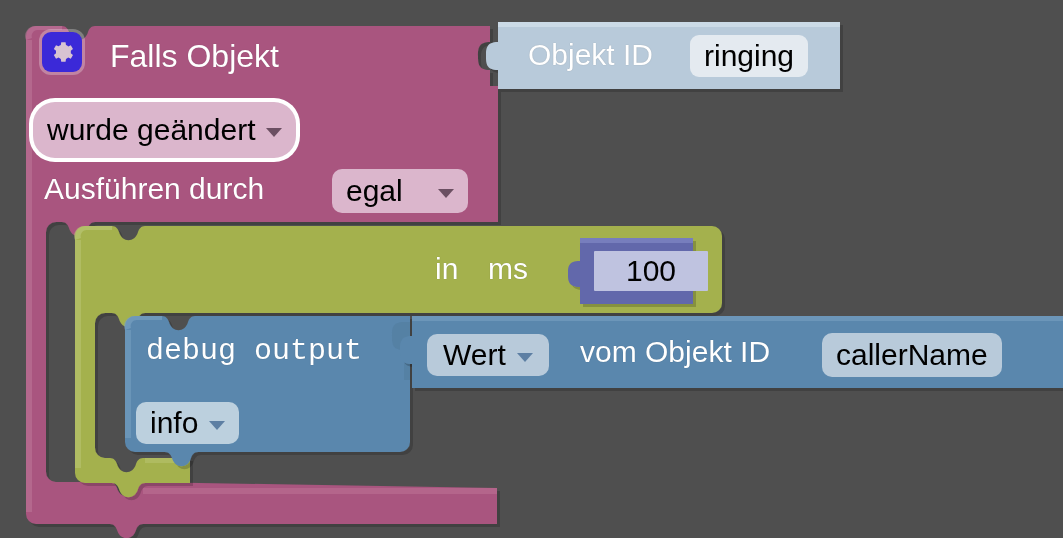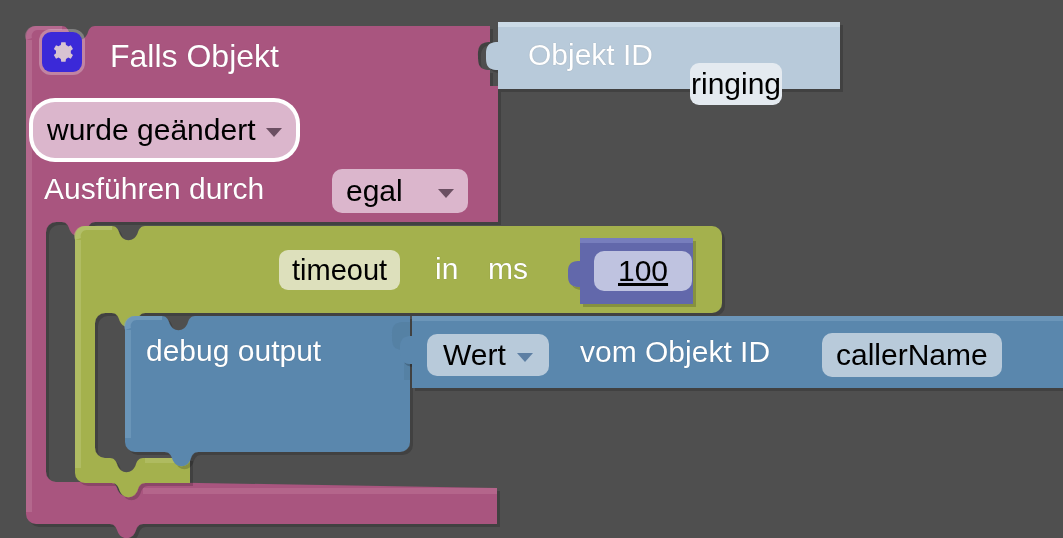--- a/index.html
+++ b/index.html
@@ -248,39 +248,40 @@
 
   <div class="lbl" style="left:44px; top:174px;">Ausführen durch</div>
 
   <div class="field" style="left:332px; top:169px; height:44px; padding:0 14px; border-radius:10px; background:#dbb6cc;gap:24px;">
     <span class="txt">egal</span>
     <span class="caret"></span>
   </div>
 
   <div class="lbl" style="left:528px; top:40px;text-align:right;">Objekt ID</div>
 
-  <div class="field" style="left:690px; top:35px; height:42px; padding:0 1px; border-radius:9px; background:#e4eaf0;margin-top:28px;">
+  <div class="field" style="left:690px; top:35px; height:42px; padding:0 14px; border-radius:9px; background:#e4eaf0;">
     <span class="txt">ringing</span>
   </div>
 
 
-  <div class="field" style="left:279px; top:250px; height:40px; padding:0 13px; border-radius:9px; background:#dde0bc; font-size:29px;">
-    <span class="txt">timeout</span>
-  </div>
 
   <div class="lbl" style="left:435px; top:254px;">in</div>
 
   <div class="lbl" style="left:488px; top:254px;">ms</div>
 
-  <div class="field" style="left:594px; top:251px; height:40px; padding:0 24px; border-radius:10px; background:#bfc3e0;text-decoration:underline;">
+  <div class="field" style="left:594px; top:251px; height:40px; padding:0 32px; border-radius:1px; background:#bfc3e0;">
     <span class="txt">100</span>
   </div>
 
-  <div class="lbl" style="left:146px; top:336px;">debug output</div>
-
+  <div class="lbl" style="left:146px; top:336px;font-family:Liberation Mono, monospace;">debug output</div>
+
+  <div class="field" style="left:136px; top:402px; height:42px; padding:0 14px; border-radius:10px; background:#bcd0de;">
+    <span class="txt">info</span>
+    <span class="caret blue"></span>
+  </div>
 
   <div class="field" style="left:427px; top:334px; height:42px; padding:0 16px; border-radius:10px; background:#b8cada;">
     <span class="txt">Wert</span>
     <span class="caret blue"></span>
   </div>
 
   <div class="lbl" style="left:580px; top:337px;">vom Objekt ID</div>
 
   <div class="field" style="left:822px; top:333px; height:44px; padding:0 14px; border-radius:10px; background:#b8cada;">
     <span class="txt">callerName</span>

